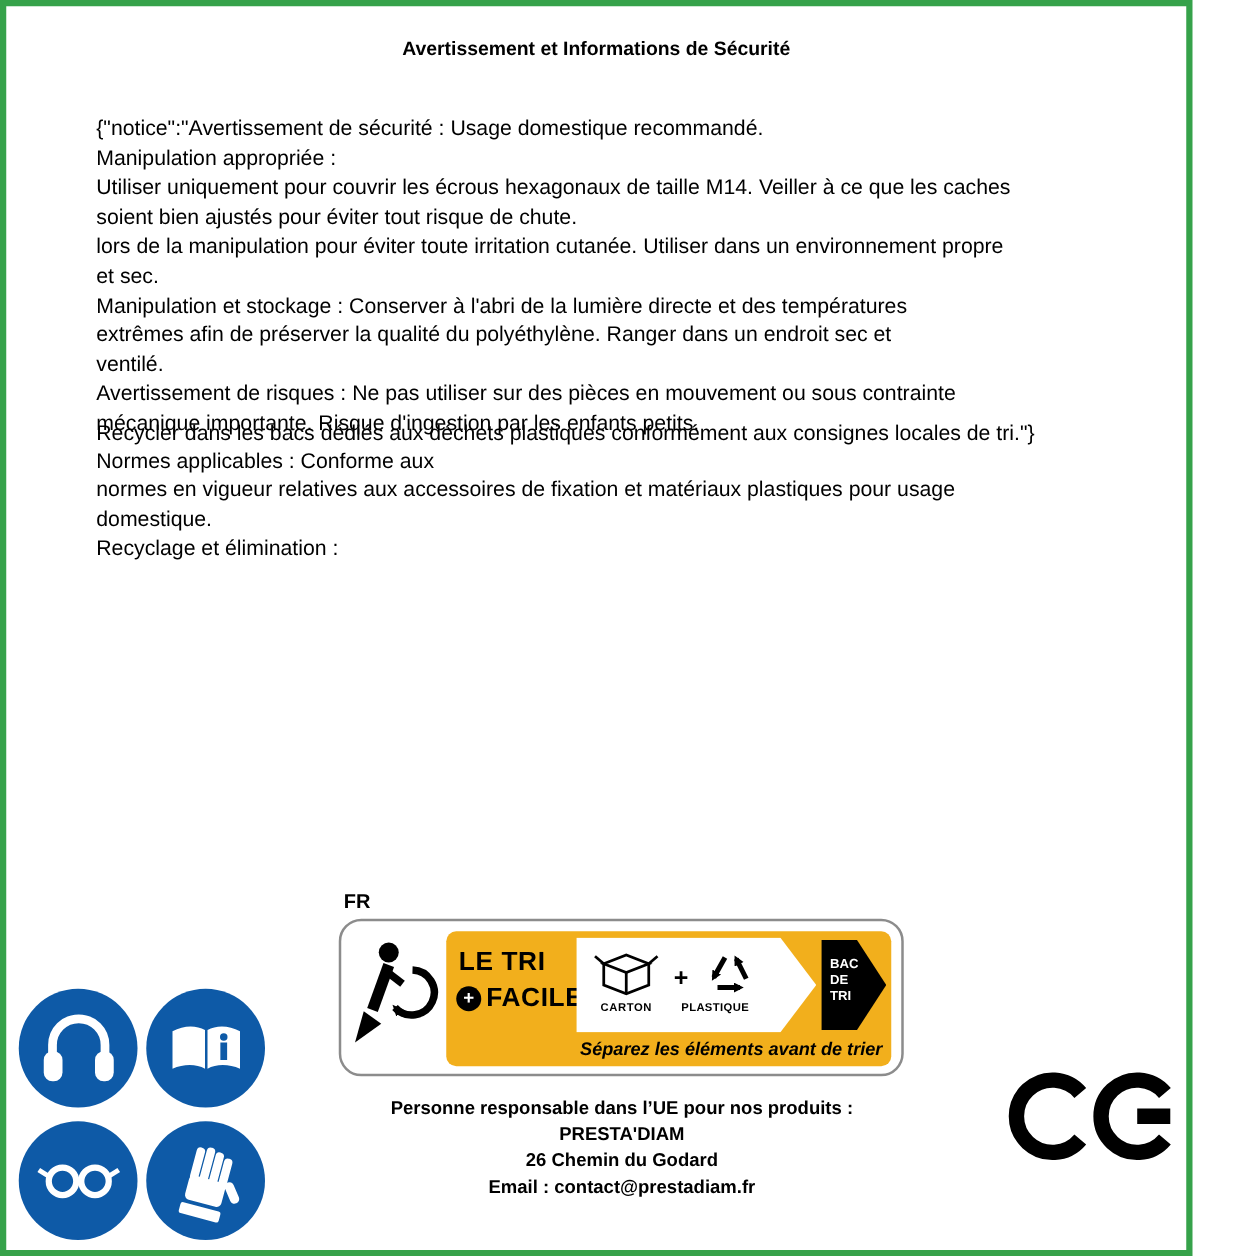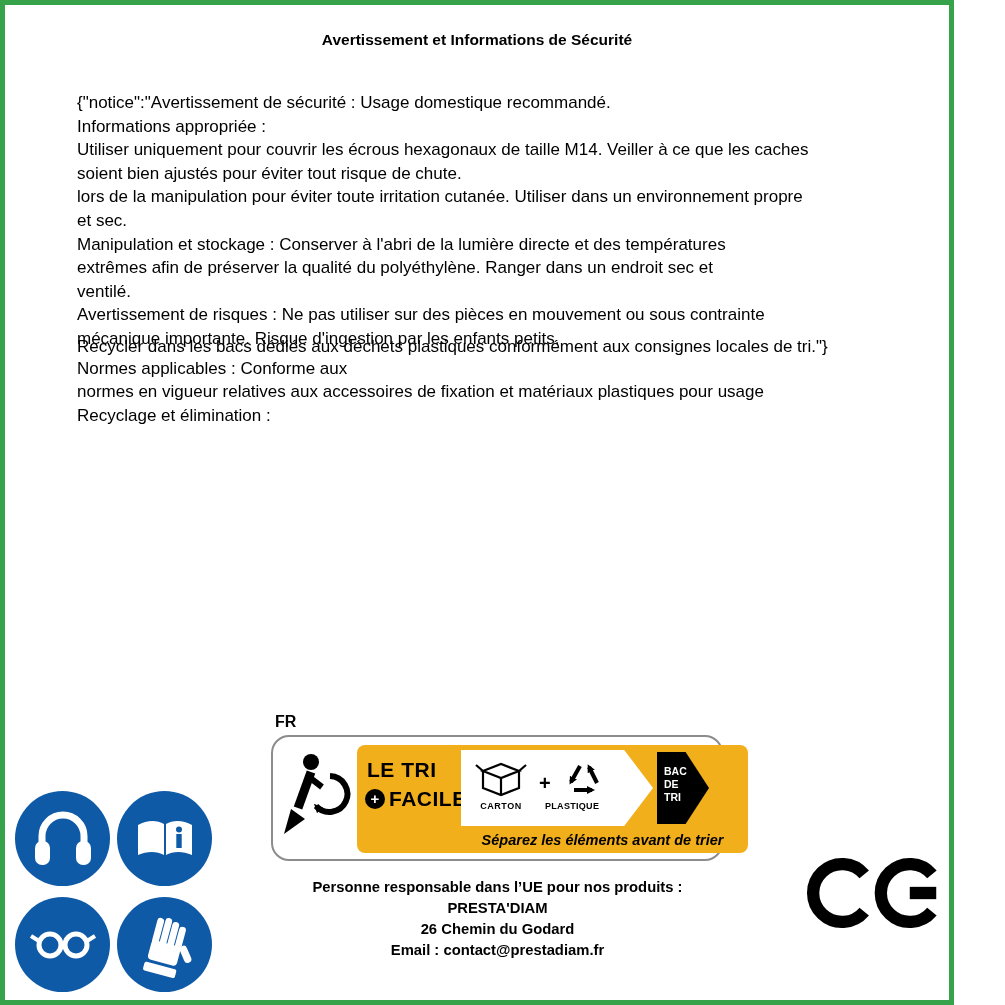--- a/index.html
+++ b/index.html
@@ -22,21 +22,21 @@
 
   .fr-label{position:absolute;left:270px;top:708px;font-weight:bold;font-size:16px;}
 
   .tri-box{
     position:absolute;left:266px;top:730px;width:452px;height:126px;
     background:#fff;border:2px solid #8c8c8c;border-radius:18px;box-sizing:border-box;
   }
   .triman{position:absolute;left:8px;top:13px;}
   .ip-yellow{
     position:absolute;left:84px;top:8px;width:356px;height:108px;
-    background:#F2AF1C;border-radius:8px;overflow:hidden;padding-left:35px;
+    background:#F2AF1C;border-radius:8px;overflow:hidden;
   }
   .le-tri{position:absolute;left:10px;top:13px;font-size:21px;font-weight:bold;letter-spacing:.5px;}
   .facile-row{position:absolute;left:8px;top:42px;display:flex;align-items:center;gap:4px;}
   .plus-circle{
     width:20px;height:20px;border-radius:50%;background:#000;color:#fff;
     font-weight:bold;font-size:15px;line-height:20px;text-align:center;
   }
   .facile{font-size:21px;font-weight:bold;letter-spacing:.5px;}
   .ip-white{
     position:absolute;left:104px;top:5px;width:192px;height:76px;background:#fff;
@@ -76,33 +76,34 @@
 </style>
 </head>
 <body>
 
 <div class="page">
 
   <div class="title">Avertissement et Informations de Sécurité</div>
 
   <div class="body-text">
     <div class="ln">{"notice":"Avertissement de sécurité : Usage domestique recommandé.</div>
-    <div class="ln">Informations appropriée :</div>
+    <div class="ln">Manipulation appropriée :</div>
     <div class="ln">Utiliser uniquement pour couvrir les écrous hexagonaux de taille M14. Veiller à ce que les caches</div>
     <div class="ln">soient bien ajustés pour éviter tout risque de chute.</div>
     <div class="ln">lors de la manipulation pour éviter toute irritation cutanée. Utiliser dans un environnement propre</div>
     <div class="ln">et sec.</div>
     <div class="ln">Manipulation et stockage : Conserver à l'abri de la lumière directe et des températures</div>
     <div class="ln">extrêmes afin de préserver la qualité du polyéthylène. Ranger dans un endroit sec et</div>
     <div class="ln">ventilé.</div>
     <div class="ln">Avertissement de risques : Ne pas utiliser sur des pièces en mouvement ou sous contrainte</div>
     <div class="ln">mécanique importante. Risque d'ingestion par les enfants petits.</div>
     <div class="ln ovl-a">Recycler dans les bacs dédiés aux déchets plastiques conformément aux consignes locales de tri."}</div>
     <div class="ln ovl-b">Normes applicables : Conforme aux</div>
     <div class="ln">normes en vigueur relatives aux accessoires de fixation et matériaux plastiques pour usage</div>
+    <div class="ln">domestique.</div>
     <div class="ln">Recyclage et élimination :</div>
   </div>
 
   <div class="fr-label">FR</div>
 
   <div class="tri-box">
     <svg class="triman" width="72" height="94" viewBox="0 0 72 94">
       <defs>
         <marker id="tm-ah" markerWidth="10" markerHeight="10" refX="6" refY="4" orient="auto" markerUnits="userSpaceOnUse">
           <path d="M0 0 L9 4 L0 8 Z" fill="#000"></path>

